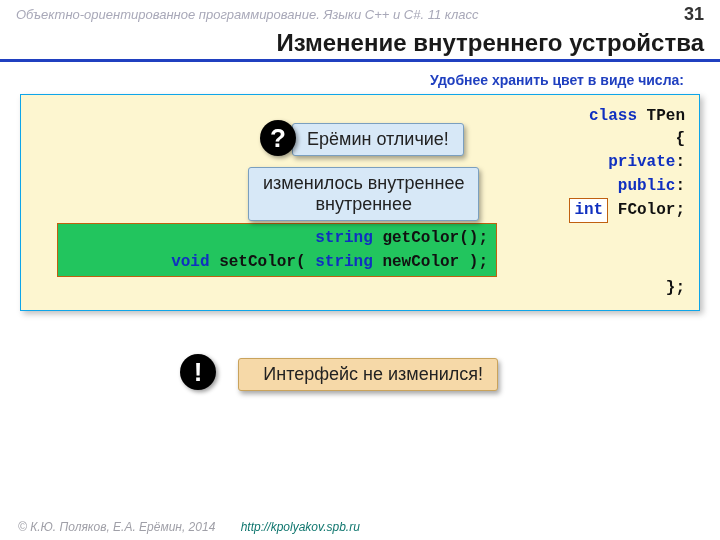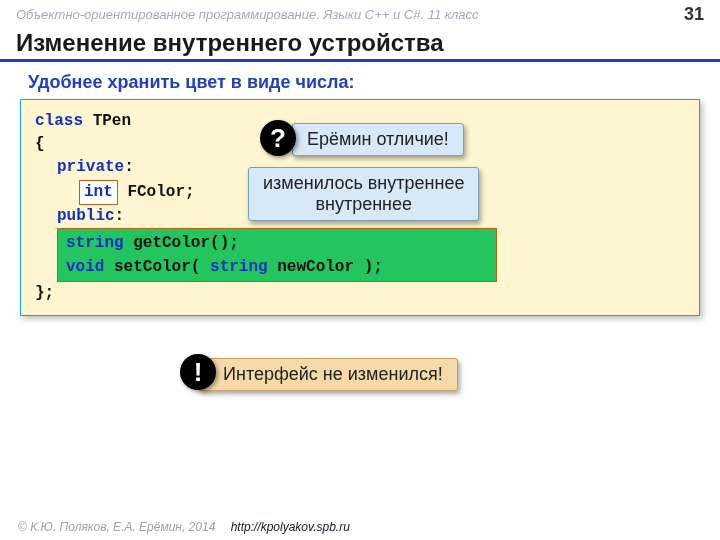--- a/index.html
+++ b/index.html
@@ -1,15 +1,15 @@
 <!DOCTYPE html>
 <html><head>
 <meta charset="utf-8">
 <style>
-  * { box-sizing: border-box; margin: 0; padding: 0; }
+  * { box-sizing: border-box; margin: 0; padding: 0; text-align: right; }
   body {
     width: 720px; height: 540px;
     background: #ffffff;
     font-family: Arial, sans-serif;
     position: relative;
     overflow: hidden;
   }
   .header-bar {
     width: 100%;
     padding: 4px 16px 2px 16px;
@@ -20,22 +20,22 @@
   }
   .page-num {
     color: #333; font-size: 18px; font-weight: bold;
   }
   .title {
     padding: 2px 16px 2px 16px;
     font-size: 24px; font-weight: bold; color: #1a1a1a;
     border-bottom: 3px solid #2040c0;
   }
   .subtitle {
-    padding: 10px 20px 6px 28px;
-    color: #2040c0; font-weight: bold; font-size: 18px;
+    padding: 10px 36px 6px 28px;
+    color: #2040c0; font-weight: bold; font-size: 14px;
   }
   .content-area {
     padding: 0 20px;
     position: relative;
   }
   .code-block {
     background: #fdf6d0;
     border: 1px solid #0ea5e9;
     box-shadow: 3px 3px 6px rgba(0,0,0,0.25);
     padding: 10px 14px 10px 14px;
@@ -93,21 +93,21 @@
   }
   .pos-q { top: 120px; left: 260px; }
   .pos-find { position: absolute; top: 123px; left: 292px; }
   .pos-changed { position: absolute; top: 167px; left: 248px; }
   .pos-excl-wrap { position: absolute; top: 358px; left: 198px; width: 300px; }
   .pos-excl-badge { top: -4px; left: -18px; }
   .footer {
     position: absolute; bottom: 6px; left: 18px;
     font-size: 12px; color: #a0a0a8; font-style: italic;
   }
-  .footer a { color: #0f172a; text-decoration: none; margin-left: 12px; }
+  .footer a { color: #0f766e; text-decoration: none; margin-left: 22px; }
 </style>
 </head>
 <body>
 
 <div class="header-bar">
   <div class="header-left">Объектно-ориентированное программирование. Языки C++ и C#. 11 класс</div>
   <div class="page-num">31</div>
 </div>
 
 <div class="title">Изменение внутреннего устройства</div>
@@ -116,25 +116,25 @@
 <div class="content-area">
   <div class="code-block">
     <div>
       <span class="kw-blue">class</span>
       <span class="kw-text"> <span>TPen</span></span>
     </div>
     <div class="kw-text">{</div>
     <div style="padding-left:22px;">
       <span class="kw-blue">private</span><span class="kw-text">:</span>
     </div>
+    <div style="padding-left:22px;">
+      <span class="kw-blue">public</span><span class="kw-text">:</span>
+    </div>
     <div style="padding-left:44px;">
       <span class="int-box">int</span><span class="kw-text"> FColor;</span>
-    </div>
-    <div style="padding-left:22px;">
-      <span class="kw-blue">public</span><span class="kw-text">:</span>
     </div>
     <div class="methods-box">
       <div>
         <span class="kw-blue">string</span><span class="kw-text"> getColor();</span>
       </div>
       <div>
         <span class="kw-blue">void</span><span class="kw-text"> setColor( </span><span class="kw-blue">string</span><span class="kw-text"> newColor );</span>
       </div>
     </div>
     <div class="kw-text">};</div>

